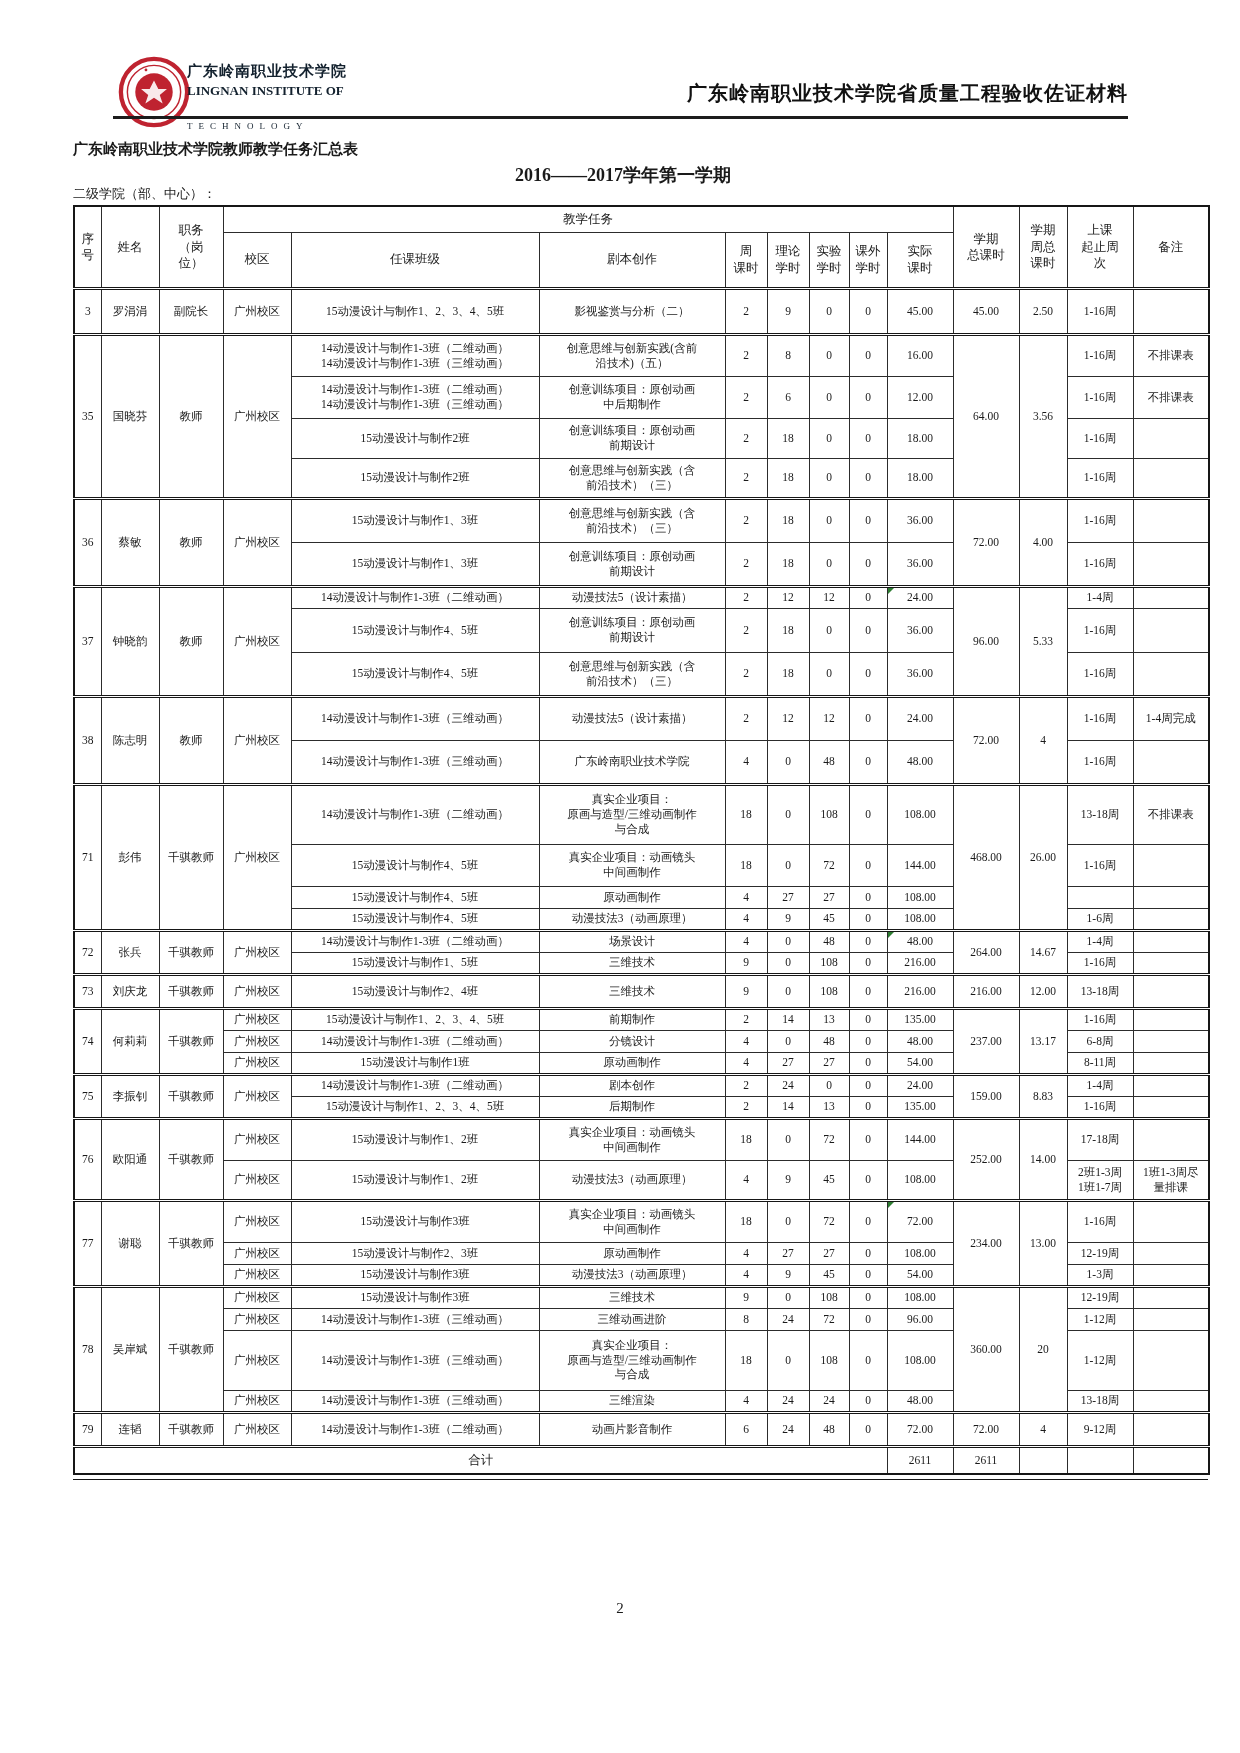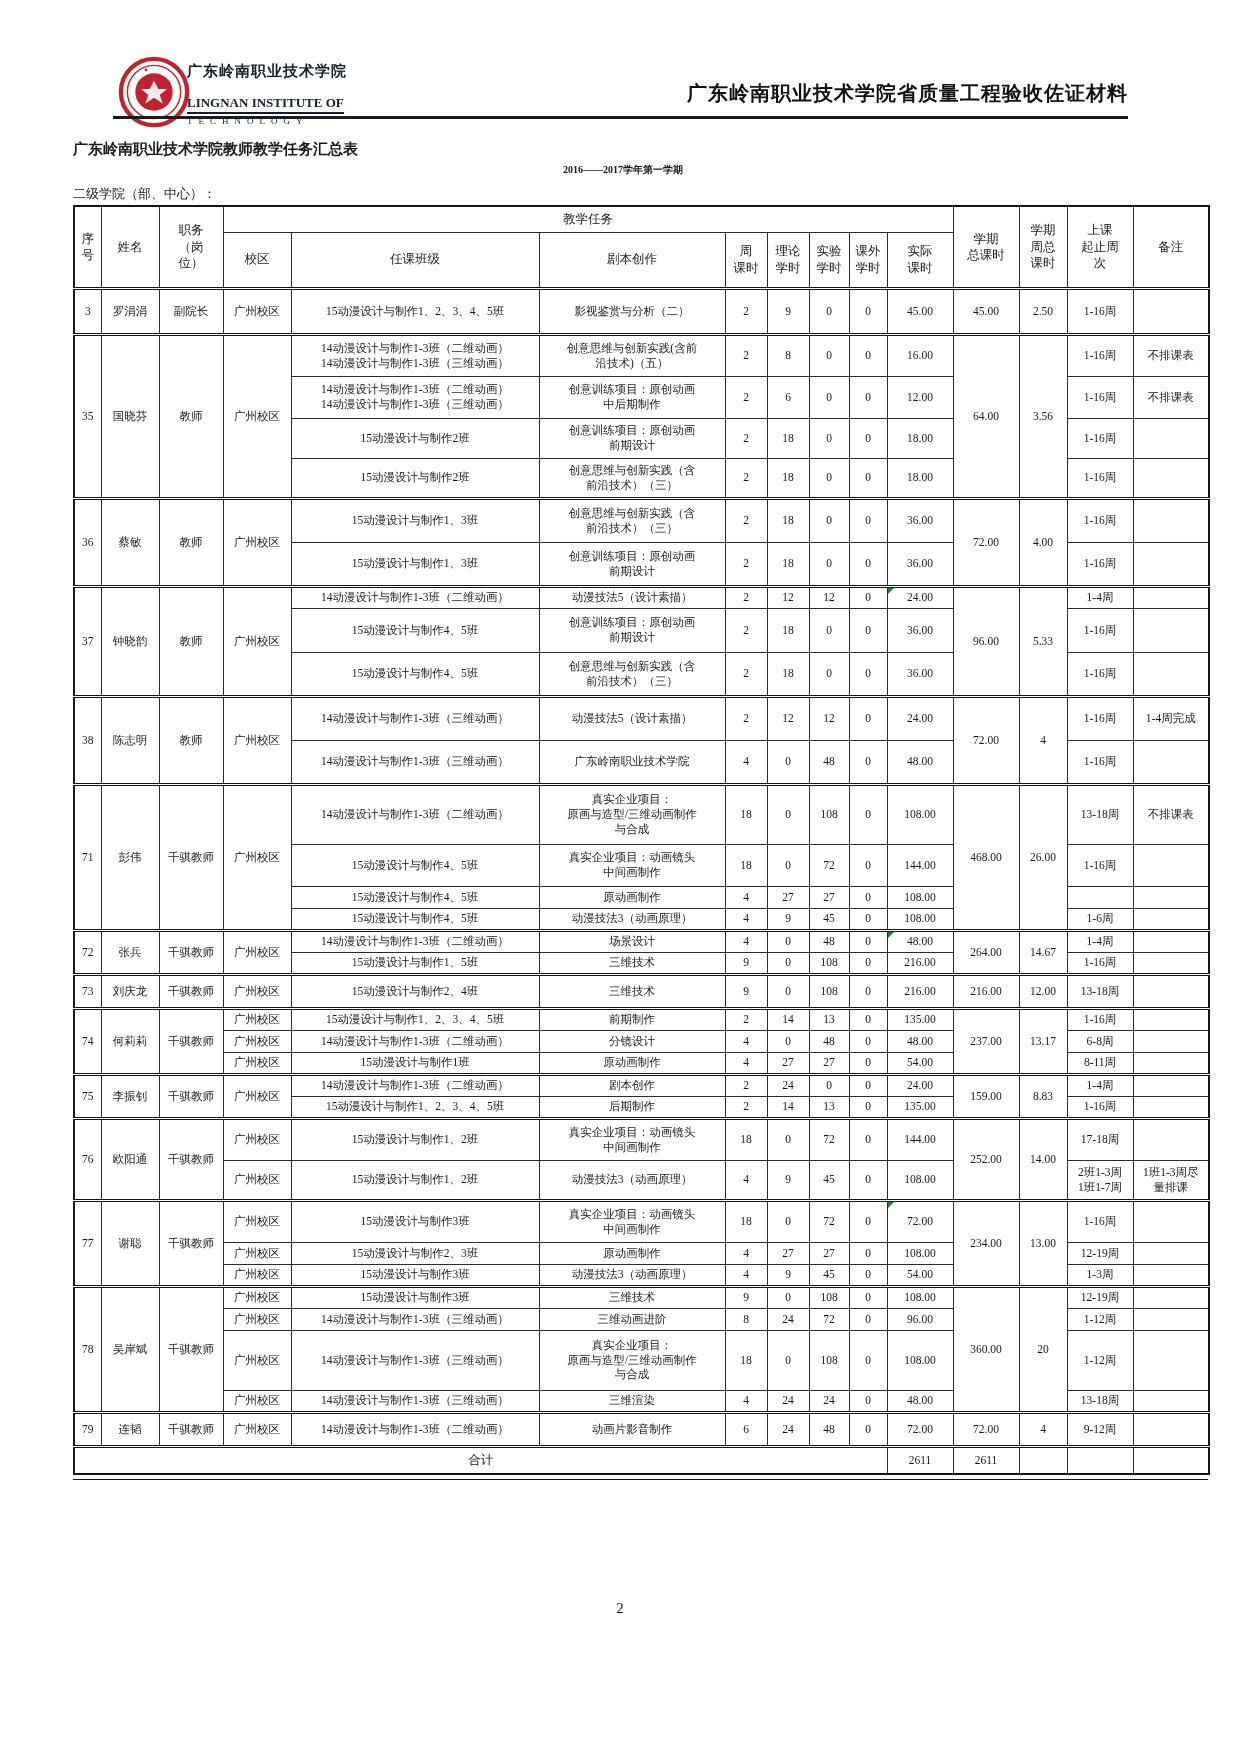--- a/index.html
+++ b/index.html
@@ -10,27 +10,27 @@
     position:relative;
   }
   .page { position:absolute; inset:0; }
 
   
   .hdr { position:absolute; left:113px; top:52px; width:1015px; }
   .hdr-rule { position:absolute; left:113px; top:116px; width:1015px; height:0; border-top:3px solid #1c1c1c; }
   .seal { position:absolute; left:5px; top:4px; width:72px; height:72px; }
   .logo-text { position:absolute; left:74px; top:10px; width:220px; }
   .logo-cn { font-size:15px; font-weight:bold; letter-spacing:1px; color:#13212e; }
-  .logo-en1 { font-size:13px; font-weight:bold; color:#13212e; border-bottom:2px solid #13212e; display:inline-block; padding-bottom:1px; margin-top:14px;}
+  .logo-en1 { font-size:13px; font-weight:bold; color:#13212e; border-bottom:2px solid #13212e; display:inline-block; padding-bottom:18px; margin-top:2px;}
   .logo-en2 { font-size:9px; letter-spacing:6px; color:#13212e; margin-top:2px; }
   .doc-title { position:absolute; right:0; top:28px; font-size:20px; font-weight:bold; letter-spacing:1px; color:#111;margin-left:7px; }
 
   
   .tbl-title { position:absolute; left:73px; top:140px; width:1100px; text-align:left; font-size:15px; font-weight:bold; }
-  .tbl-subtitle { position:absolute; left:73px; top:163px; width:1100px; text-align:center; font-size:10px; font-weight:bold; }
+  .tbl-subtitle { position:absolute; left:73px; top:163px; width:1100px; text-align:center; font-size:18px; font-weight:bold; }
   .college-label { position:absolute; left:73px; top:185px; font-size:13px; }
 
   
   .tbl-wrap { position:absolute; left:73px; top:205px; width:1135px; }
   table { border-collapse:collapse; width:1135px; table-layout:fixed; border:2px solid #161616; }
   th, td { border:1px solid #2c2c2c; padding:1px 2px; text-align:center; vertical-align:middle;
            font-size:11.5px; line-height:1.3; overflow:hidden; }
   thead th { font-size:12.5px; font-weight:normal; white-space:pre-line; }
   thead tr.h1 { height:26px; } thead tr.h2 { height:56px;padding-left:32px; }
   td.multiline { white-space:pre-line; }

